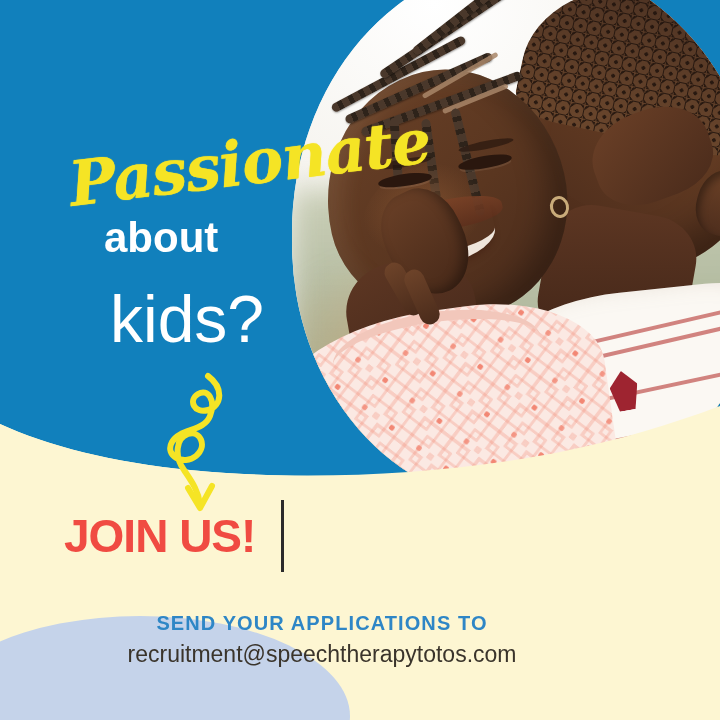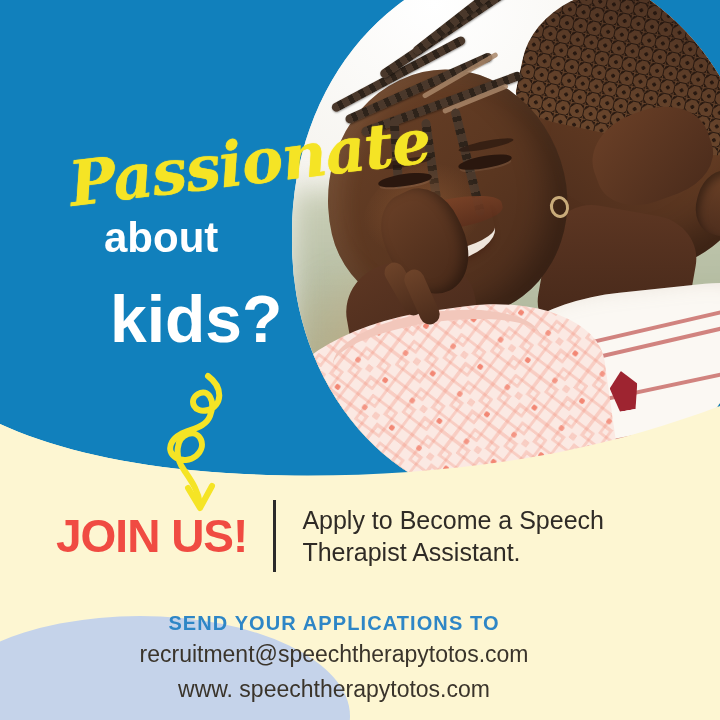--- a/index.html
+++ b/index.html
@@ -247,29 +247,29 @@
     letter-spacing:-1px;
     transform:rotate(-7deg);
     text-shadow:0 0 1px #F5E425;
   }
   .hl-line3{
     position:absolute;left:104px;top:218px;
     z-index:6;color:#fff;font-size:42px;font-weight:700;line-height:.96;
   }
   .hl-line4{
     position:absolute;left:110px;top:288px;
-    z-index:6;color:#fff;font-size:66px;font-weight:700;line-height:.96;
+    z-index:6;color:#fff;font-size:66px;font-weight:400;line-height:.96;
   }
 
   .arrow-doodle{
     position:absolute;left:150px;top:372px;width:100px;height:140px;z-index:8;
   }
 
   .join-row{
-    position:absolute;left:56px;top:500px;
+    position:absolute;left:64px;top:500px;
     display:flex;align-items:center;gap:26px;z-index:6;
   }
   .join-us{
     color:#F04B42;
     font-size:46px;
     font-weight:700;
     letter-spacing:-1px;
     white-space:nowrap;
   }
   .divider{
@@ -277,21 +277,21 @@
   }
   .apply-text{
     color:#2f2b26;
     font-size:25px;
     line-height:1.28;
     font-weight:400;
     max-width:330px;
   }
 
   .contact{
-    position:absolute;left:16px;top:612px;width:636px;
+    position:absolute;left:4px;top:612px;width:636px;
     text-align:center;z-index:6;
   }
   .send-label{
     color:#2E86C6;
     font-size:20px;
     font-weight:700;
     letter-spacing:1.1px;
   }
   .contact-line{
     color:#3a342b;
@@ -376,22 +376,20 @@
   <svg class="arrow-doodle" viewBox="0 0 100 140">
     <path d="M58,4 C74,16 72,34 58,38 C44,42 38,28 48,22 C58,16 66,28 60,44
              C54,60 30,56 22,70 C14,84 34,94 46,84 C58,74 50,58 38,62
              C26,66 24,84 34,98 C42,110 48,118 50,132" fill="none" stroke="#F5E425" stroke-width="6" stroke-linecap="round"></path>
     <path d="M38,116 L50,136 L62,114" fill="none" stroke="#F5E425" stroke-width="6" stroke-linecap="round" stroke-linejoin="round"></path>
   </svg>
 
   <div class="join-row">
     <div class="join-us">JOIN US!</div>
     <div class="divider"></div>
-    <div class="apply-text">Apply to Become a Speech Therapist Assistant.</div>
   </div>
 
   <div class="contact">
     <div class="send-label">SEND YOUR APPLICATIONS TO</div>
     <div class="contact-line">recruitment@speechtherapytotos.com</div>
-    <div class="contact-line">www. speechtherapytotos.com</div>
   </div>
 
 </div>
 
 </body></html>

